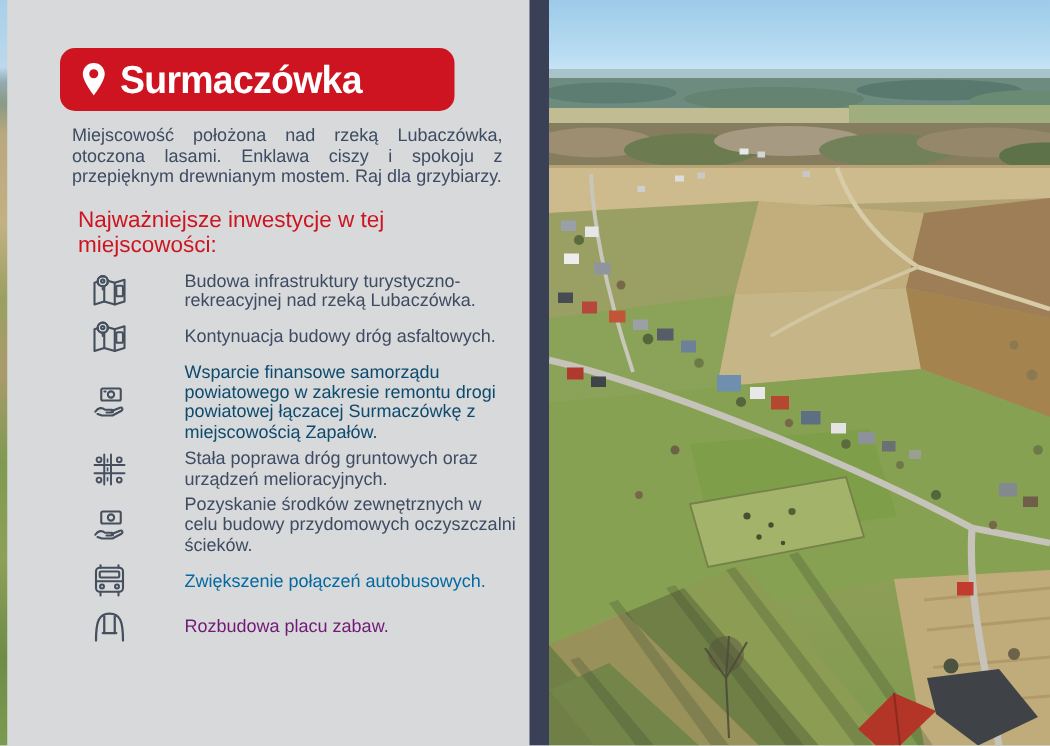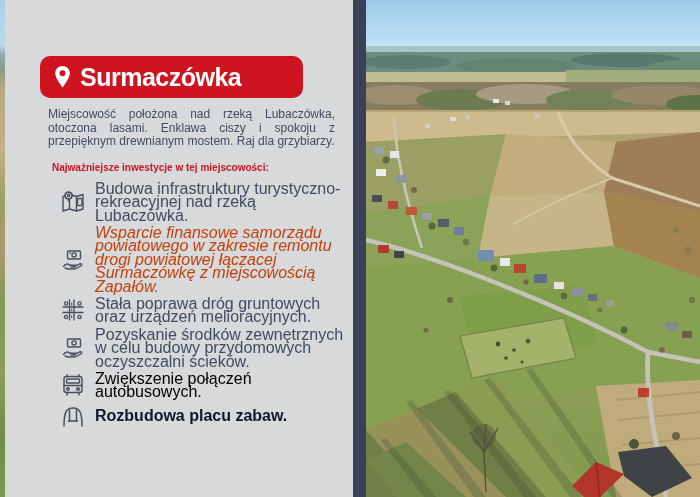--- a/index.html
+++ b/index.html
@@ -23,39 +23,39 @@
   }
   .divider{
     position:absolute;left:353px;top:0;width:13px;height:497px;
   }
   .photo{
     position:absolute;left:366px;top:0;width:334px;height:497px;
   }
   .photo svg{display:block;width:334px;height:497px;}
 
   .banner{
-    margin-top:56px;width:263px;height:42px;box-sizing:border-box;
+    margin-top:32px;width:263px;height:42px;box-sizing:border-box;
     border-radius:10px;display:flex;align-items:center;gap:9px;
     padding:0 14px;
   }
   .banner .title{
     color:#ffffff;font-weight:bold;font-size:26px;letter-spacing:-0.5px;
     white-space:nowrap;transform:scaleX(.96);transform-origin:left center;
   }
   .desc{
     margin:10px 0 0 8px;width:287px;
     font-size:12px;line-height:13.6px;text-align:justify;
   }
   .list-heading{
-    margin:13px 0 0 12px;font-size:10px;font-weight:bold;
+    margin:13px 0 0 12px;font-size:15px;font-weight:normal;
   }
   .inv-list{margin:9px 0 0 20px;display:flex;flex-direction:column;gap:4px;}
   .inv-item{display:flex;align-items:center;gap:9px;}
   .inv-item .ic{flex:0 0 26px;width:26px;height:26px;}
-  .inv-item .txt{font-size:16px;line-height:13.4px;width:252px;}
+  .inv-item .txt{font-size:12px;line-height:13.4px;width:252px;margin-left:28px;}
   .ic svg{width:26px;height:26px;display:block;}
 </style>
 </head>
 <body>
 
 <div class="edge-sliver"></div>
 
 <div class="panel">
 
   <div class="banner" style="background:#ce1421;">
@@ -81,32 +81,45 @@
           <path d="M9.5 5.5 V20 M16.5 7.5 V22"></path>
           <circle cx="8.5" cy="6.5" r="3.4" fill="#d8d9da"></circle>
           <path d="M8.5 3.1 a3.4 3.4 0 0 1 0 6.8 a3.4 3.4 0 0 1 0 -6.8 z M8.5 9.9 L8.5 12"></path>
           <circle cx="8.5" cy="6.4" r="1.1"></circle>
           <rect x="17.5" y="9.5" width="4.5" height="7" rx="1"></rect>
         </svg>
       </span>
       <span class="txt" style="color:#3e4c63;">Budowa infrastruktury turystyczno-rekreacyjnej nad rzeką Lubaczówka.</span>
     </div>
 
+    <div class="inv-item">
+      <span class="ic">
+        <svg viewBox="0 0 26 26" fill="none" stroke="#454f5e" stroke-width="1.4" stroke-linejoin="round" stroke-linecap="round">
+          <path d="M3 7.5 L9.5 5.5 L16.5 7.5 L23 5.5 V20 L16.5 22 L9.5 20 L3 22 Z"></path>
+          <path d="M9.5 5.5 V20 M16.5 7.5 V22"></path>
+          <circle cx="8.5" cy="6.5" r="3.4" fill="#d8d9da"></circle>
+          <path d="M8.5 3.1 a3.4 3.4 0 0 1 0 6.8 a3.4 3.4 0 0 1 0 -6.8 z M8.5 9.9 L8.5 12"></path>
+          <circle cx="8.5" cy="6.4" r="1.1"></circle>
+          <rect x="17.5" y="9.5" width="4.5" height="7" rx="1"></rect>
+        </svg>
+      </span>
+      <span class="txt" style="color:#3e4c63;">Kontynuacja budowy dróg asfaltowych.</span>
+    </div>
 
 
     <div class="inv-item">
       <span class="ic">
         <svg viewBox="0 0 26 26" fill="none" stroke="#454f5e" stroke-width="1.4" stroke-linejoin="round" stroke-linecap="round">
           <rect x="7.5" y="4" width="13" height="8" rx="1"></rect>
           <circle cx="14" cy="8" r="2.1"></circle>
           <path d="M9.5 6 h1 M21-2" stroke-width="1.2"></path>
           <path d="M3.5 19.5 C5.5 16.5 8 16.5 10 18.2 L14.5 18.2 C15.8 18.2 15.8 20 14.5 20 L11 20 M14.5 19 L20 16.8 C21.5 16.3 22.3 17.8 21 18.8 L15 22 L8 22 L5 21"></path>
         </svg>
       </span>
-      <span class="txt" style="color:#c2410c;font-style:italic;">Wsparcie finansowe samorządu powiatowego w zakresie remontu drogi powiatowej łączacej Surmaczówkę z miejscowością Zapałów.</span>
+      <span class="txt" style="color:#0c4a6e;">Wsparcie finansowe samorządu powiatowego w zakresie remontu drogi powiatowej łączacej Surmaczówkę z miejscowością Zapałów.</span>
     </div>
 
     <div class="inv-item">
       <span class="ic">
         <svg viewBox="0 0 26 26" fill="none" stroke="#454f5e" stroke-width="1.3" stroke-linejoin="round" stroke-linecap="round">
           <path d="M9 2 L9 24 M13 2 L13 24 M17 2 L17 24" opacity="0"></path>
           <path d="M9.5 3 V23 M14 3 V23"></path>
           <path d="M3 10 H23 M3 15.5 H23"></path>
           <path d="M11.7 6 v2 M11.7 12 v1.8 M11.7 18.5 v2" stroke-width="1.1"></path>
           <circle cx="6" cy="6.5" r="1.6"></circle>
@@ -134,33 +147,33 @@
         <svg viewBox="0 0 26 26" fill="none" stroke="#454f5e" stroke-width="1.4" stroke-linejoin="round" stroke-linecap="round">
           <rect x="4" y="4.5" width="18" height="16" rx="2.5"></rect>
           <path d="M4 13.5 H22"></path>
           <path d="M7 4.5 V2.8 M19 4.5 V2.8"></path>
           <rect x="6.5" y="7" width="13" height="4" rx="0.8"></rect>
           <circle cx="8" cy="17" r="1.3"></circle>
             <circle cx="18" cy="17" r="1.3"></circle>
           <path d="M7 20.5 V23 M19 20.5 V23"></path>
         </svg>
       </span>
-      <span class="txt" style="color:#000000;">Zwiększenie połączeń autobusowych.</span>
+      <span class="txt" style="color:#0369a1;">Zwiększenie połączeń autobusowych.</span>
     </div>
 
     <div class="inv-item">
       <span class="ic">
         <svg viewBox="0 0 26 26" fill="none" stroke="#454f5e" stroke-width="1.5" stroke-linejoin="round" stroke-linecap="round">
           <path d="M4 23 C4 10 6 5 13 5 C20 5 22 10 22 23"></path>
           <path d="M6.5 23 C6.5 12 8 7.5 13 7.5 C18 7.5 19.5 12 19.5 23" opacity="0.0"></path>
           <path d="M9.5 7 V18 M16.5 7 V18"></path>
           <path d="M8.5 18 H17.5"></path>
         </svg>
       </span>
-      <span class="txt" style="color:#0f172a;font-weight:bold;">Rozbudowa placu zabaw.</span>
+      <span class="txt" style="color:#701a75;">Rozbudowa placu zabaw.</span>
     </div>
 
   </div>
 </div>
 
 <div class="divider" style="background:#3a4157;"></div>
 
 <div class="photo">
   <svg viewBox="0 0 334 497">
     <defs>

